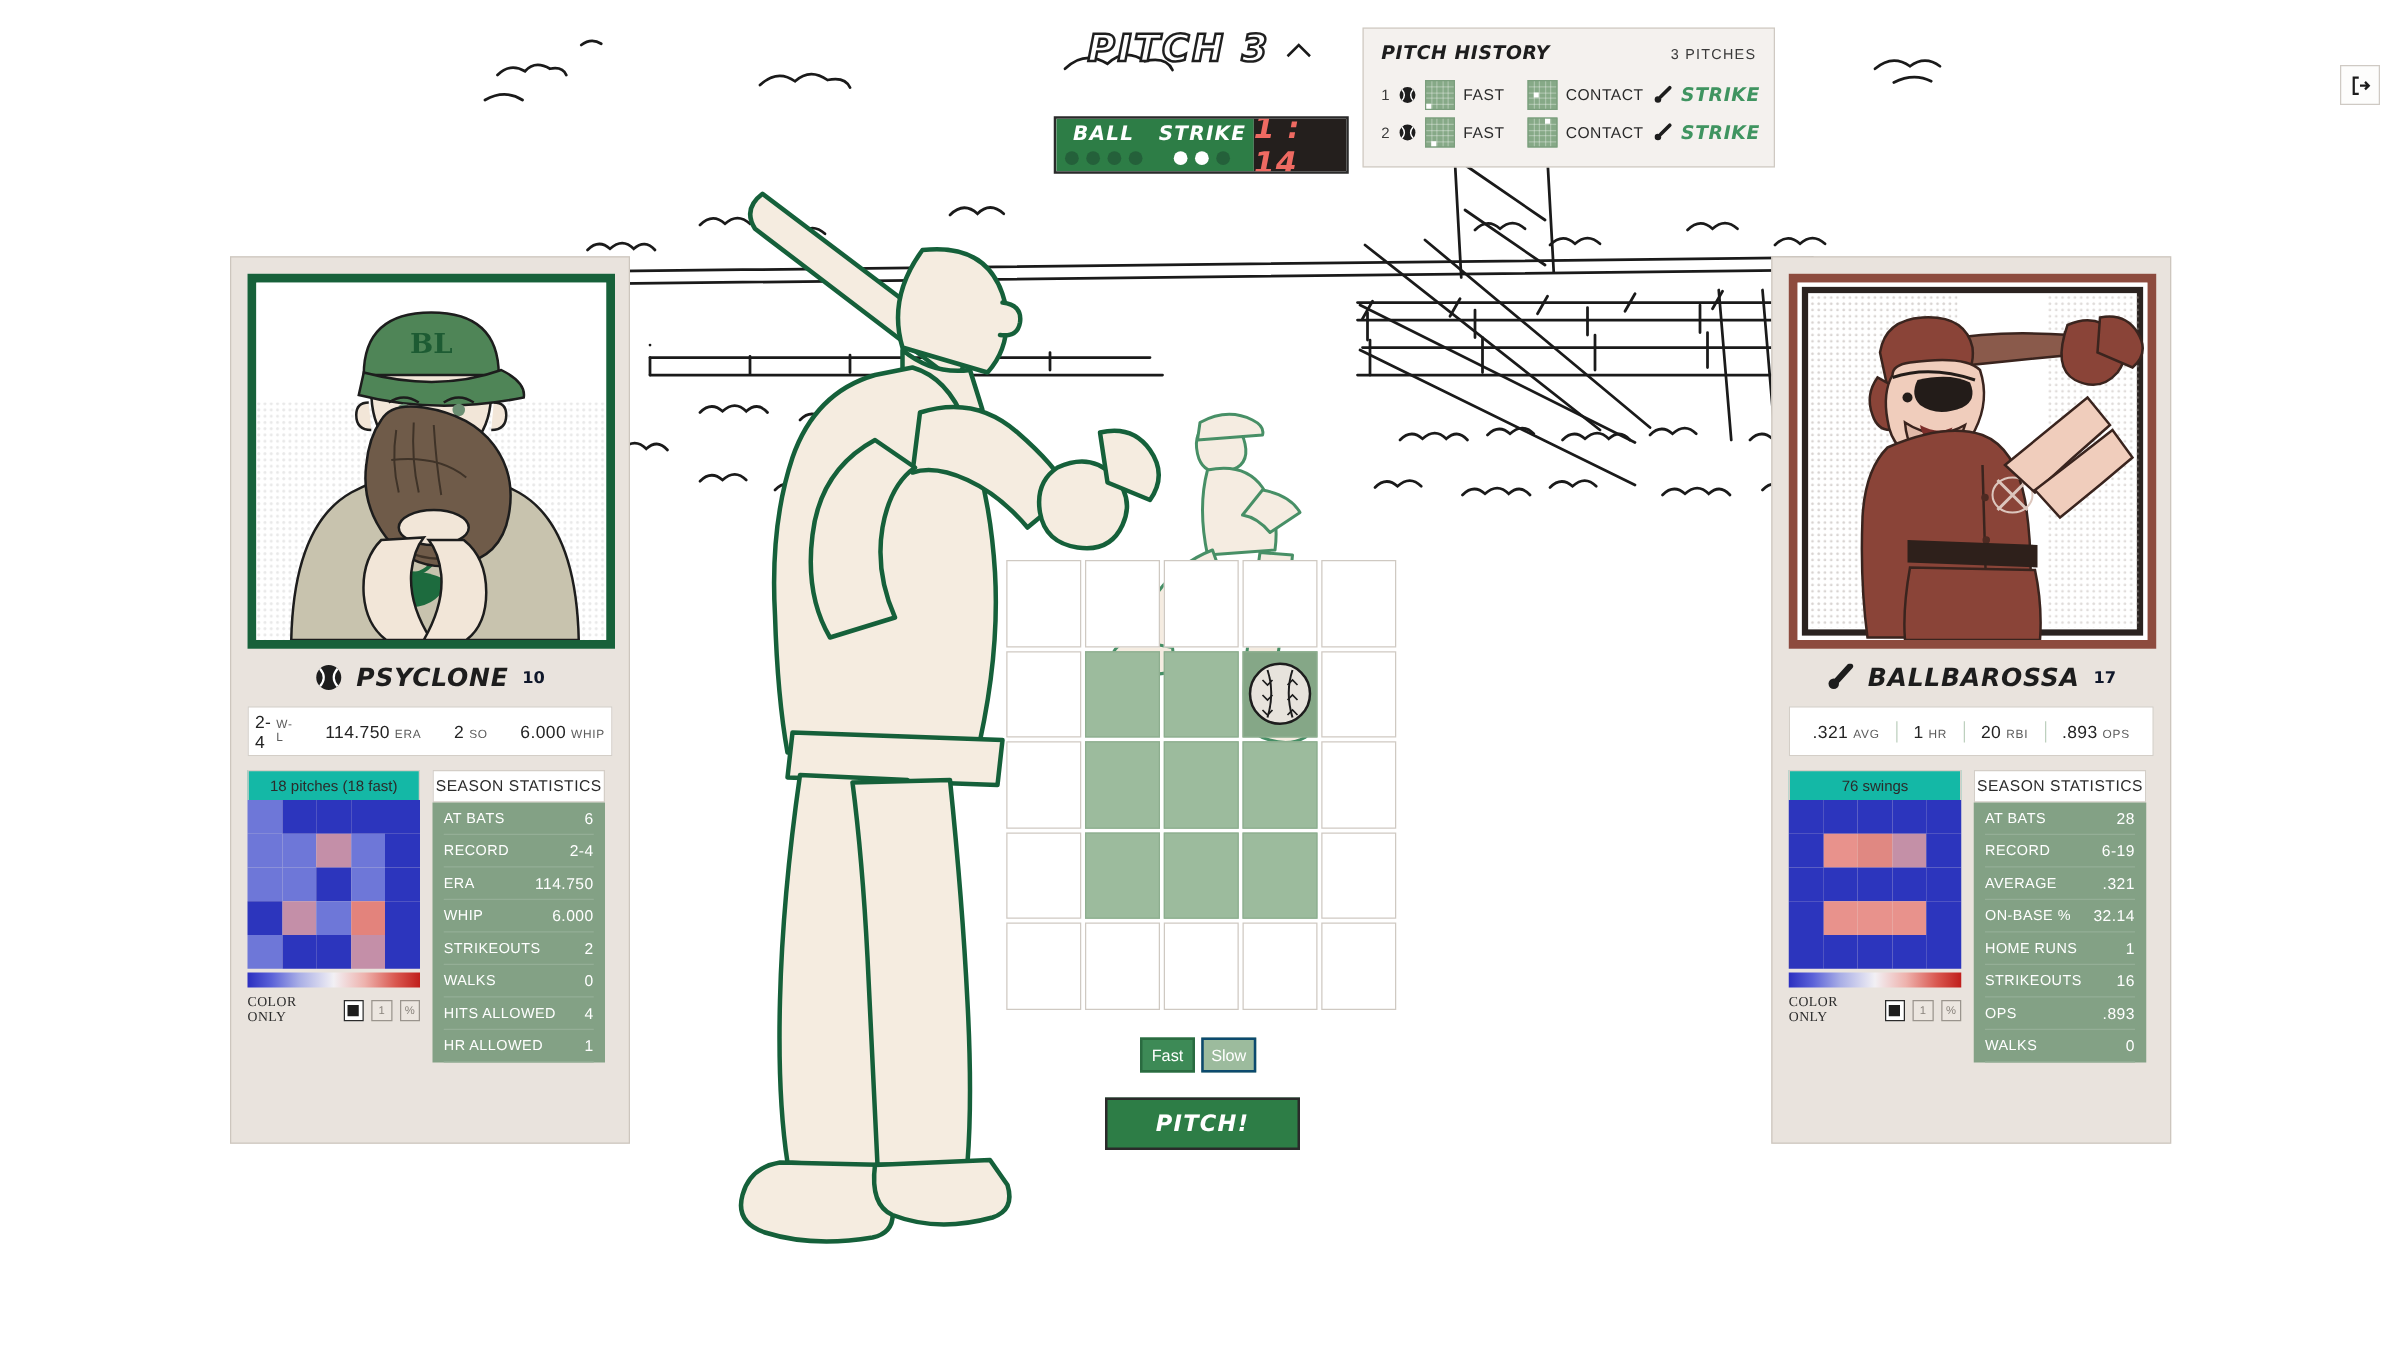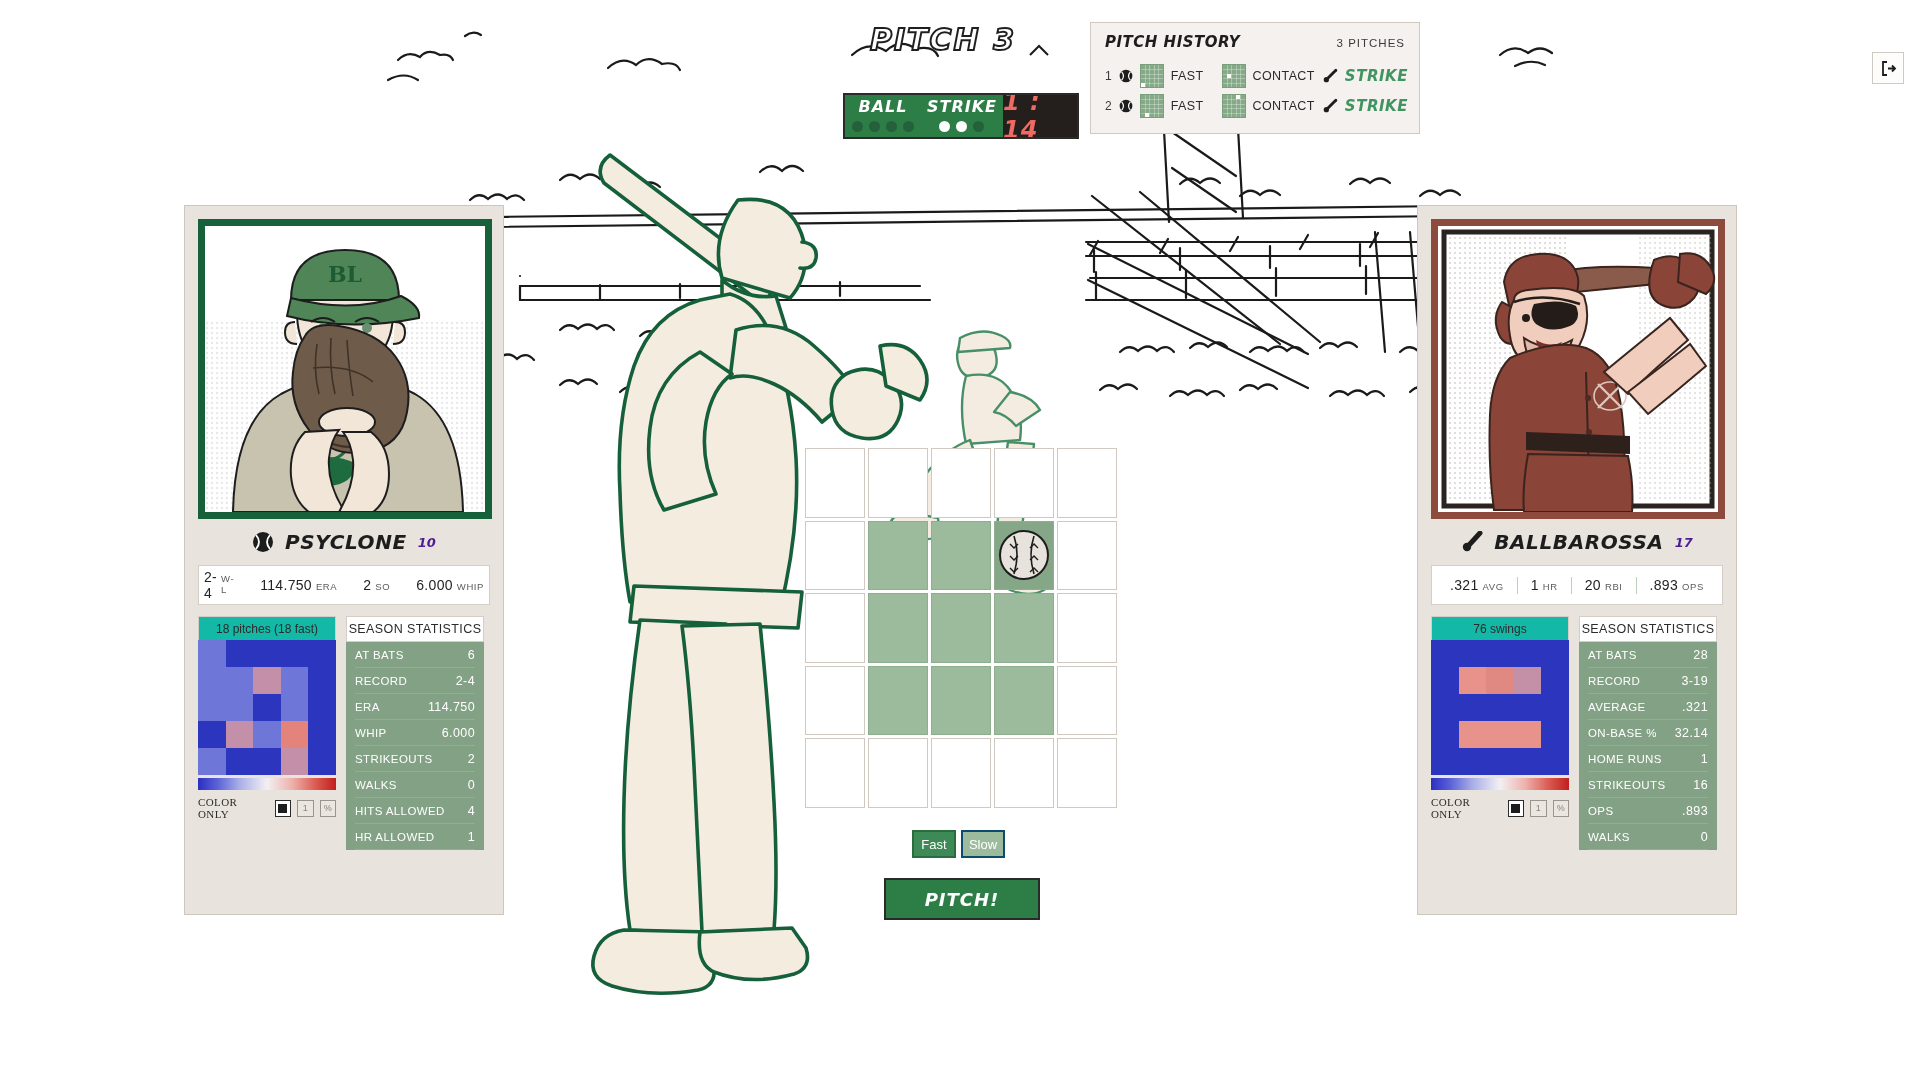--- a/index.html
+++ b/index.html
@@ -11,21 +11,21 @@
     font-family: "Liberation Sans", sans-serif;
   }
   #stage { position: relative; width: 1920px; height: 1080px; background: #fff; }
 
   
   #bg-art { position: absolute; inset: 0; pointer-events: none; }
 
   
   .pitch-label-wrap {
     position: absolute; left: 0; right: 0; top: 22px;
-    display: flex; justify-content: center; align-items: flex-end; gap: 12px;
+    display: flex; justify-content: center; align-items: center; gap: 12px;
   }
   .pitch-label {
     font-family: "DejaVu Sans", sans-serif;
     font-weight: 700; font-style: italic;
     font-size: 30px; letter-spacing: 2px;
     color: #ffffff;
     -webkit-text-stroke: 2px #1f1f1f;
     text-transform: uppercase;
   }
   .chev { width: 22px; height: 14px; }
@@ -113,21 +113,21 @@
   }
   .card.right .portrait { border-color:#8d4b3e; }
   .portrait-inner { position:absolute; inset:0; }
 
   .nameline { display:flex; align-items:center; justify-content:center; gap:11px; height:46px; }
   .name-ico { width:22px; height:22px; flex:none; }
   .pname {
     font-family:"DejaVu Sans", sans-serif; font-weight:700; font-style:italic;
     font-size:20px; color:#1d1d1d; letter-spacing:0.6px; text-transform:uppercase;
   }
-  .pnum { font-family:"DejaVu Sans", sans-serif; font-weight:700; font-style:italic; font-size:13px; color:#4c1d95; }
+  .pnum { font-family:"DejaVu Sans", sans-serif; font-weight:700; font-size:13px; color:#0f172a; }
 
   .quickstats {
     background:#ffffff; border:1px solid #d4cec7;
     height:40px; display:flex; align-items:center; justify-content:center; gap:0;
   }
   .qs { display:flex; align-items:baseline; gap:4px; padding:0 13px; }
   .qs-v { font-size:14px; color:#242424; letter-spacing:0.3px; }
   .qs-k { font-size:9.5px; color:#5b5b5b; letter-spacing:0.6px; }
   .qs-div { width:1px; height:17px; background:#bdd0be; }
 
@@ -709,21 +709,21 @@
       </div>
       <div class="season">
         <div class="season-title">SEASON STATISTICS</div>
         <div class="season-body" id="batter-season">
             <div class="srow">
               <span class="sl">AT BATS</span>
               <span class="sv">28</span>
             </div>
             <div class="srow">
               <span class="sl">RECORD</span>
-              <span class="sv">3-19</span>
+              <span class="sv">6-19</span>
             </div>
             <div class="srow">
               <span class="sl">AVERAGE</span>
               <span class="sv">.321</span>
             </div>
             <div class="srow">
               <span class="sl">ON-BASE %</span>
               <span class="sv">32.14</span>
             </div>
             <div class="srow">

